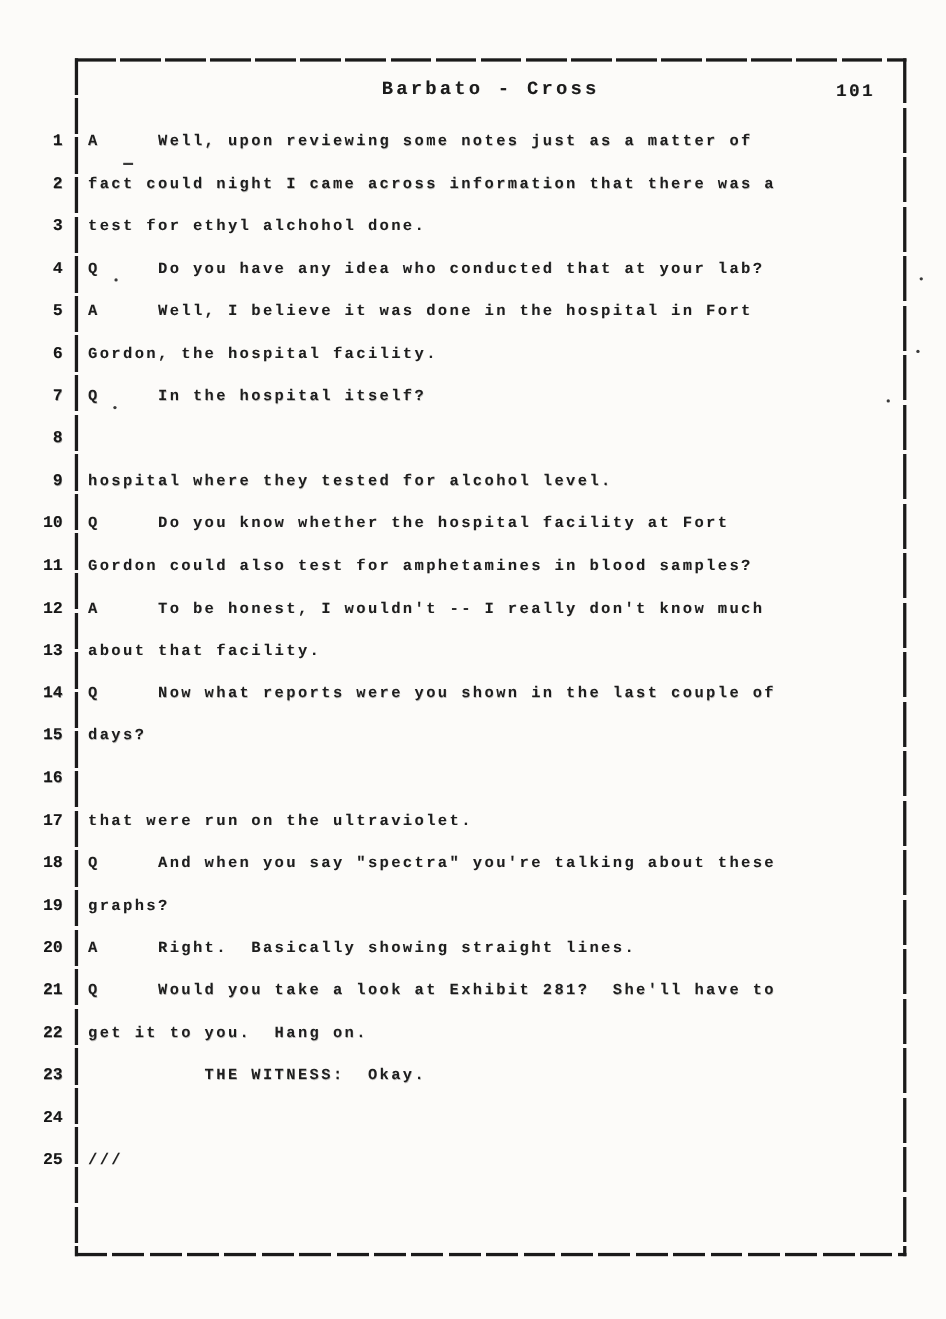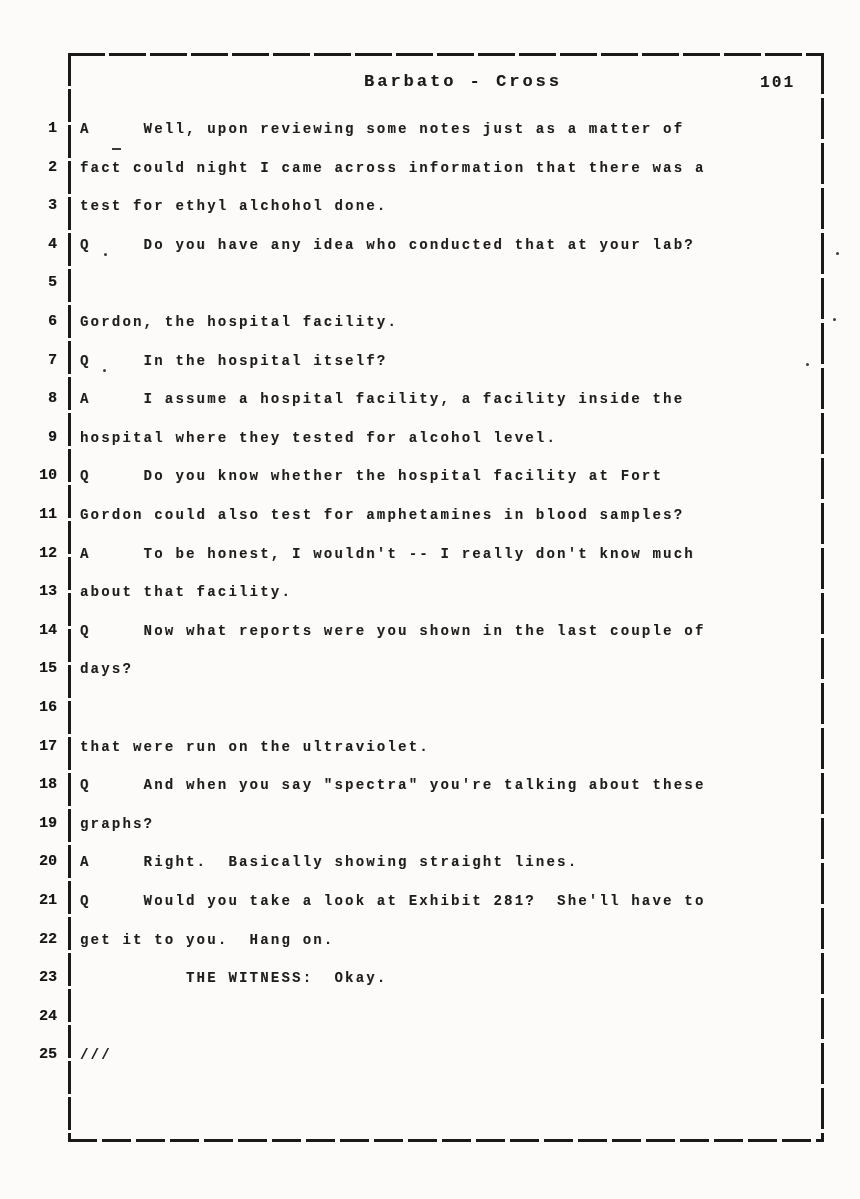--- a/index.html
+++ b/index.html
@@ -32,21 +32,20 @@
     left: 821px; top: 53px; width: 3px; height: 1089px;
     background: repeating-linear-gradient(180deg, #1a1a1a 0 41px, rgba(0,0,0,0) 41px 45px);
   }
   .header-title {
     position: absolute; left: 68px; top: 72px; width: 756px;
     text-align: center;
     font-size: 17px; letter-spacing: 3px;
     color: #1b1b1b; font-weight: 600;
     text-shadow: 0.4px 0.4px 0 rgba(25,25,25,0.35);
     white-space: pre;
-    padding-left: 17px;
   }
   .page-number {
     position: absolute; left: 760px; top: 74px;
     font-size: 16px; letter-spacing: 2.2px;
     color: #1b1b1b; font-weight: 600;
     text-shadow: 0.4px 0.4px 0 rgba(25,25,25,0.35);
   }
   .row { position: absolute; left: 0; width: 860px; height: 24px; }
   .num {
     position: absolute; left: 22px; top: 2px; width: 35px;
@@ -89,32 +88,32 @@
   <div class="row" style="top:195.2px">
       <span class="num">3</span>
       <span class="txt">test for ethyl alchohol done.</span>
     </div>
   <div class="row" style="top:233.8px">
       <span class="num">4</span>
       <span class="txt">Q     Do you have any idea who conducted that at your lab?</span>
     </div>
   <div class="row" style="top:272.4px">
       <span class="num">5</span>
+      <span class="txt">A     Well, I believe it was done in the hospital in Fort</span>
     </div>
   <div class="row" style="top:311px">
       <span class="num">6</span>
       <span class="txt">Gordon, the hospital facility.</span>
     </div>
   <div class="row" style="top:349.6px">
       <span class="num">7</span>
       <span class="txt">Q     In the hospital itself?</span>
     </div>
   <div class="row" style="top:388.2px">
       <span class="num">8</span>
-      <span class="txt">A     I assume a hospital facility, a facility inside the</span>
     </div>
   <div class="row" style="top:426.8px">
       <span class="num">9</span>
       <span class="txt">hospital where they tested for alcohol level.</span>
     </div>
   <div class="row" style="top:465.4px">
       <span class="num">10</span>
       <span class="txt">Q     Do you know whether the hospital facility at Fort</span>
     </div>
   <div class="row" style="top:504px">

